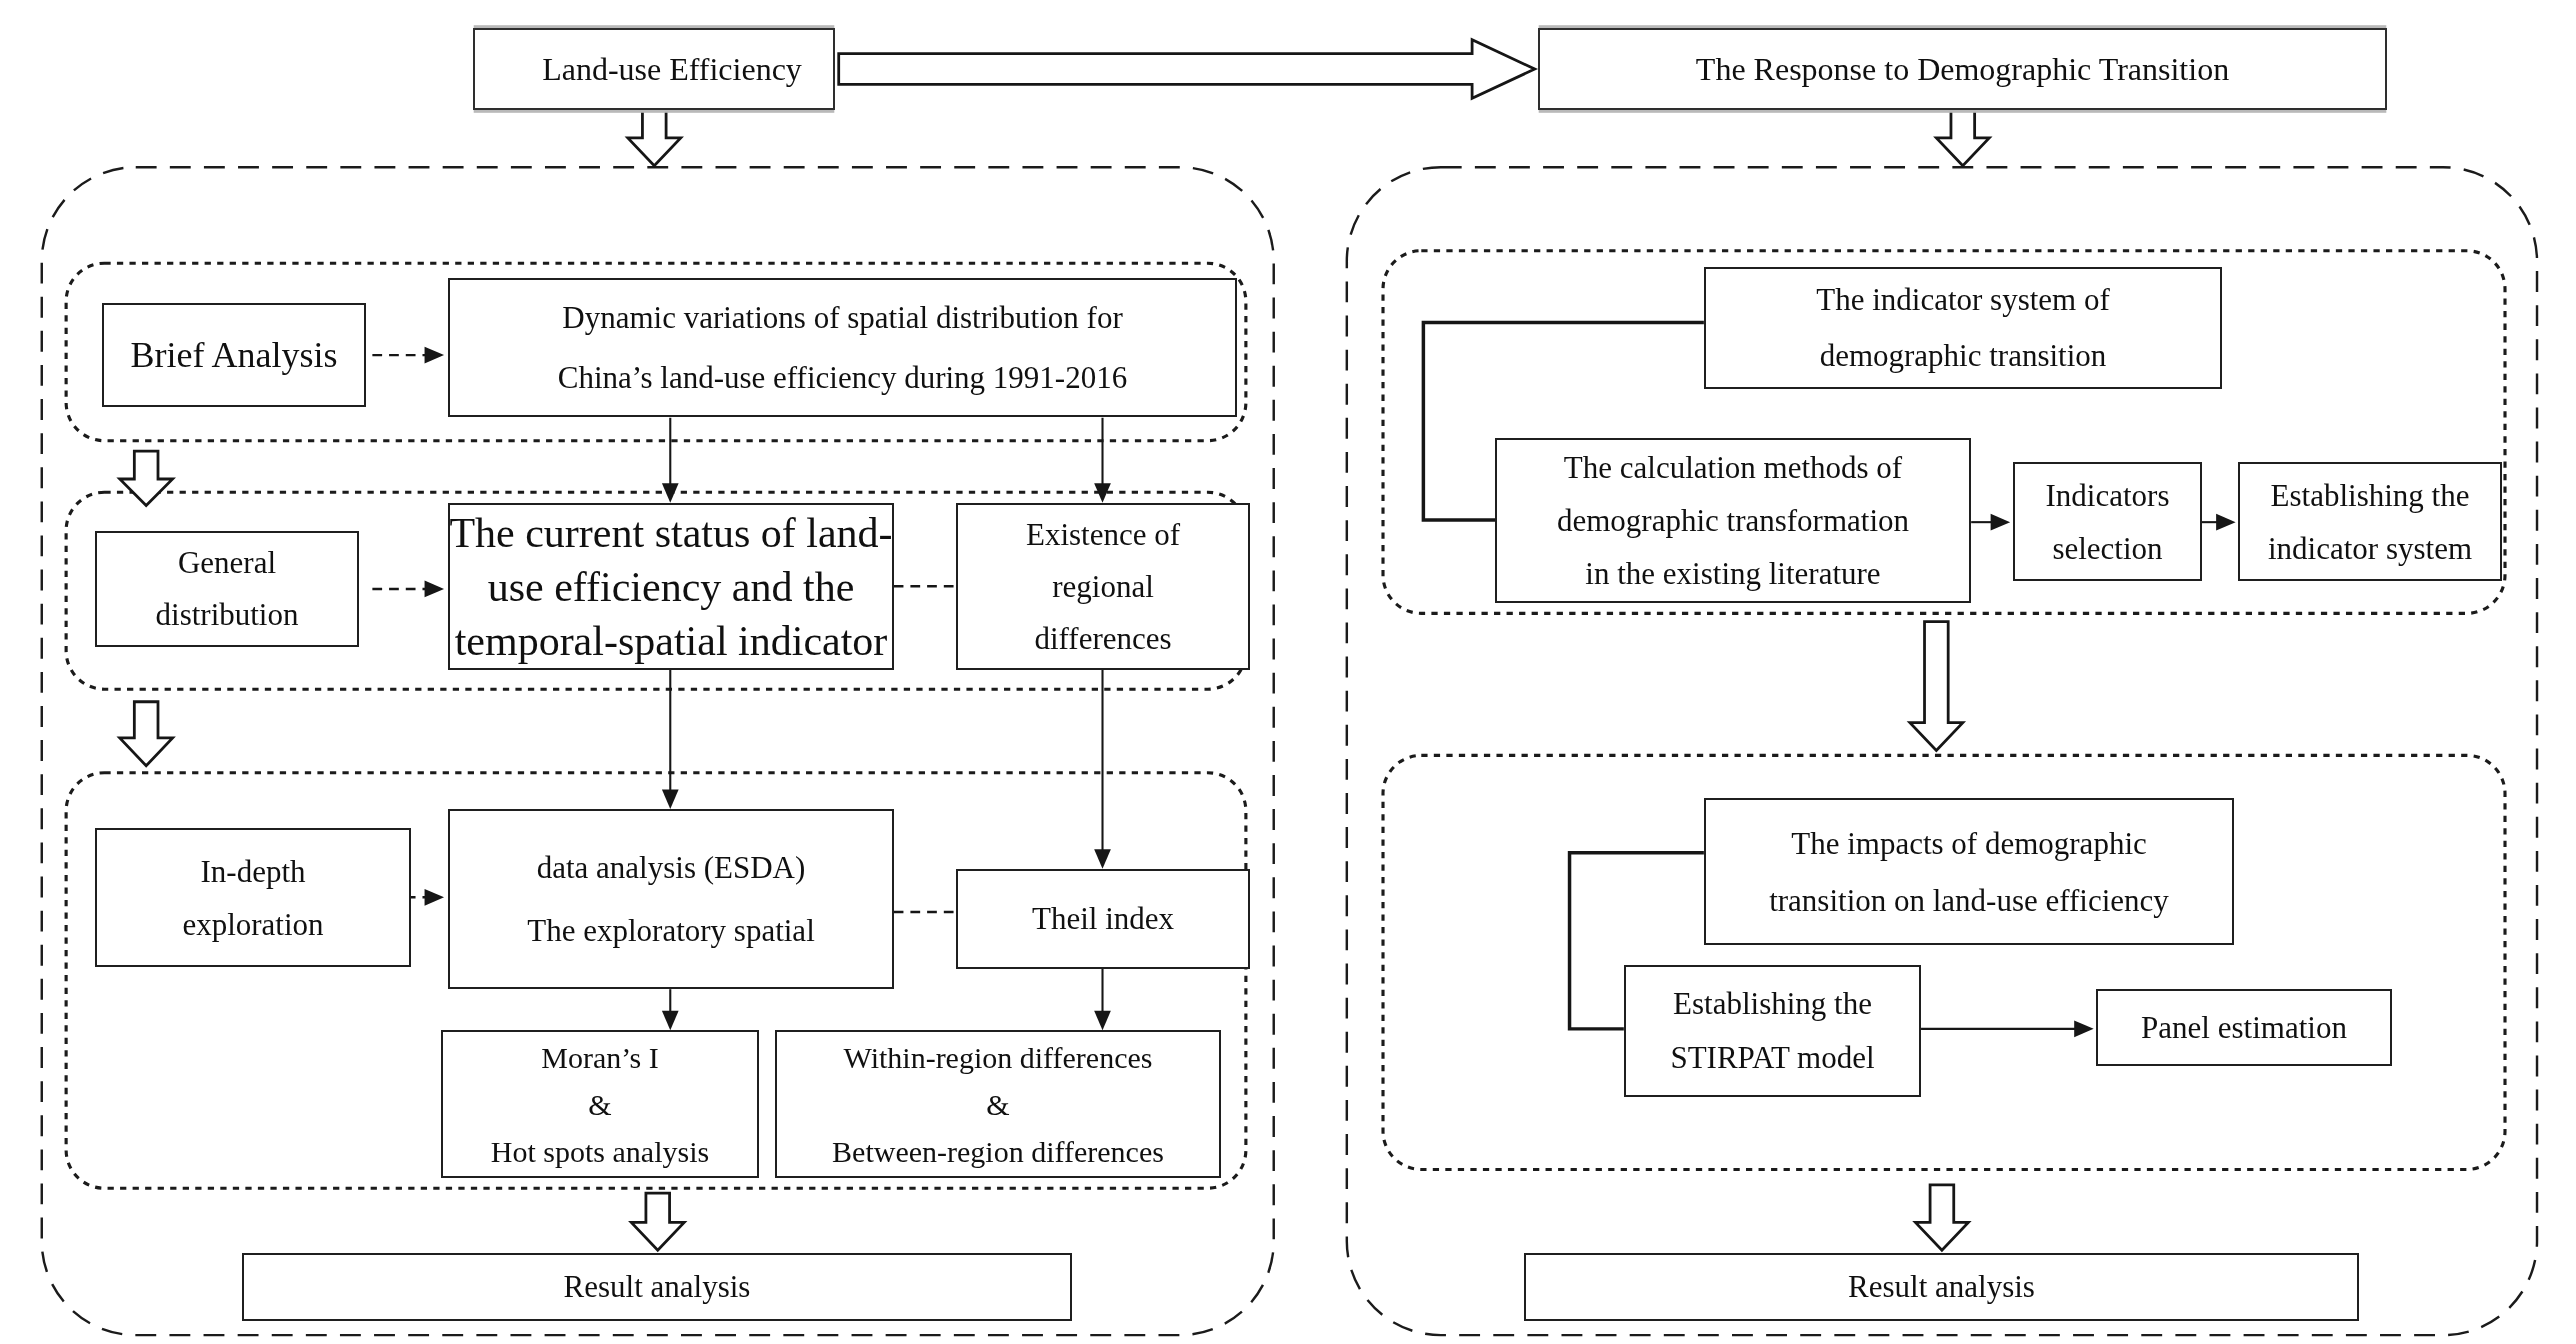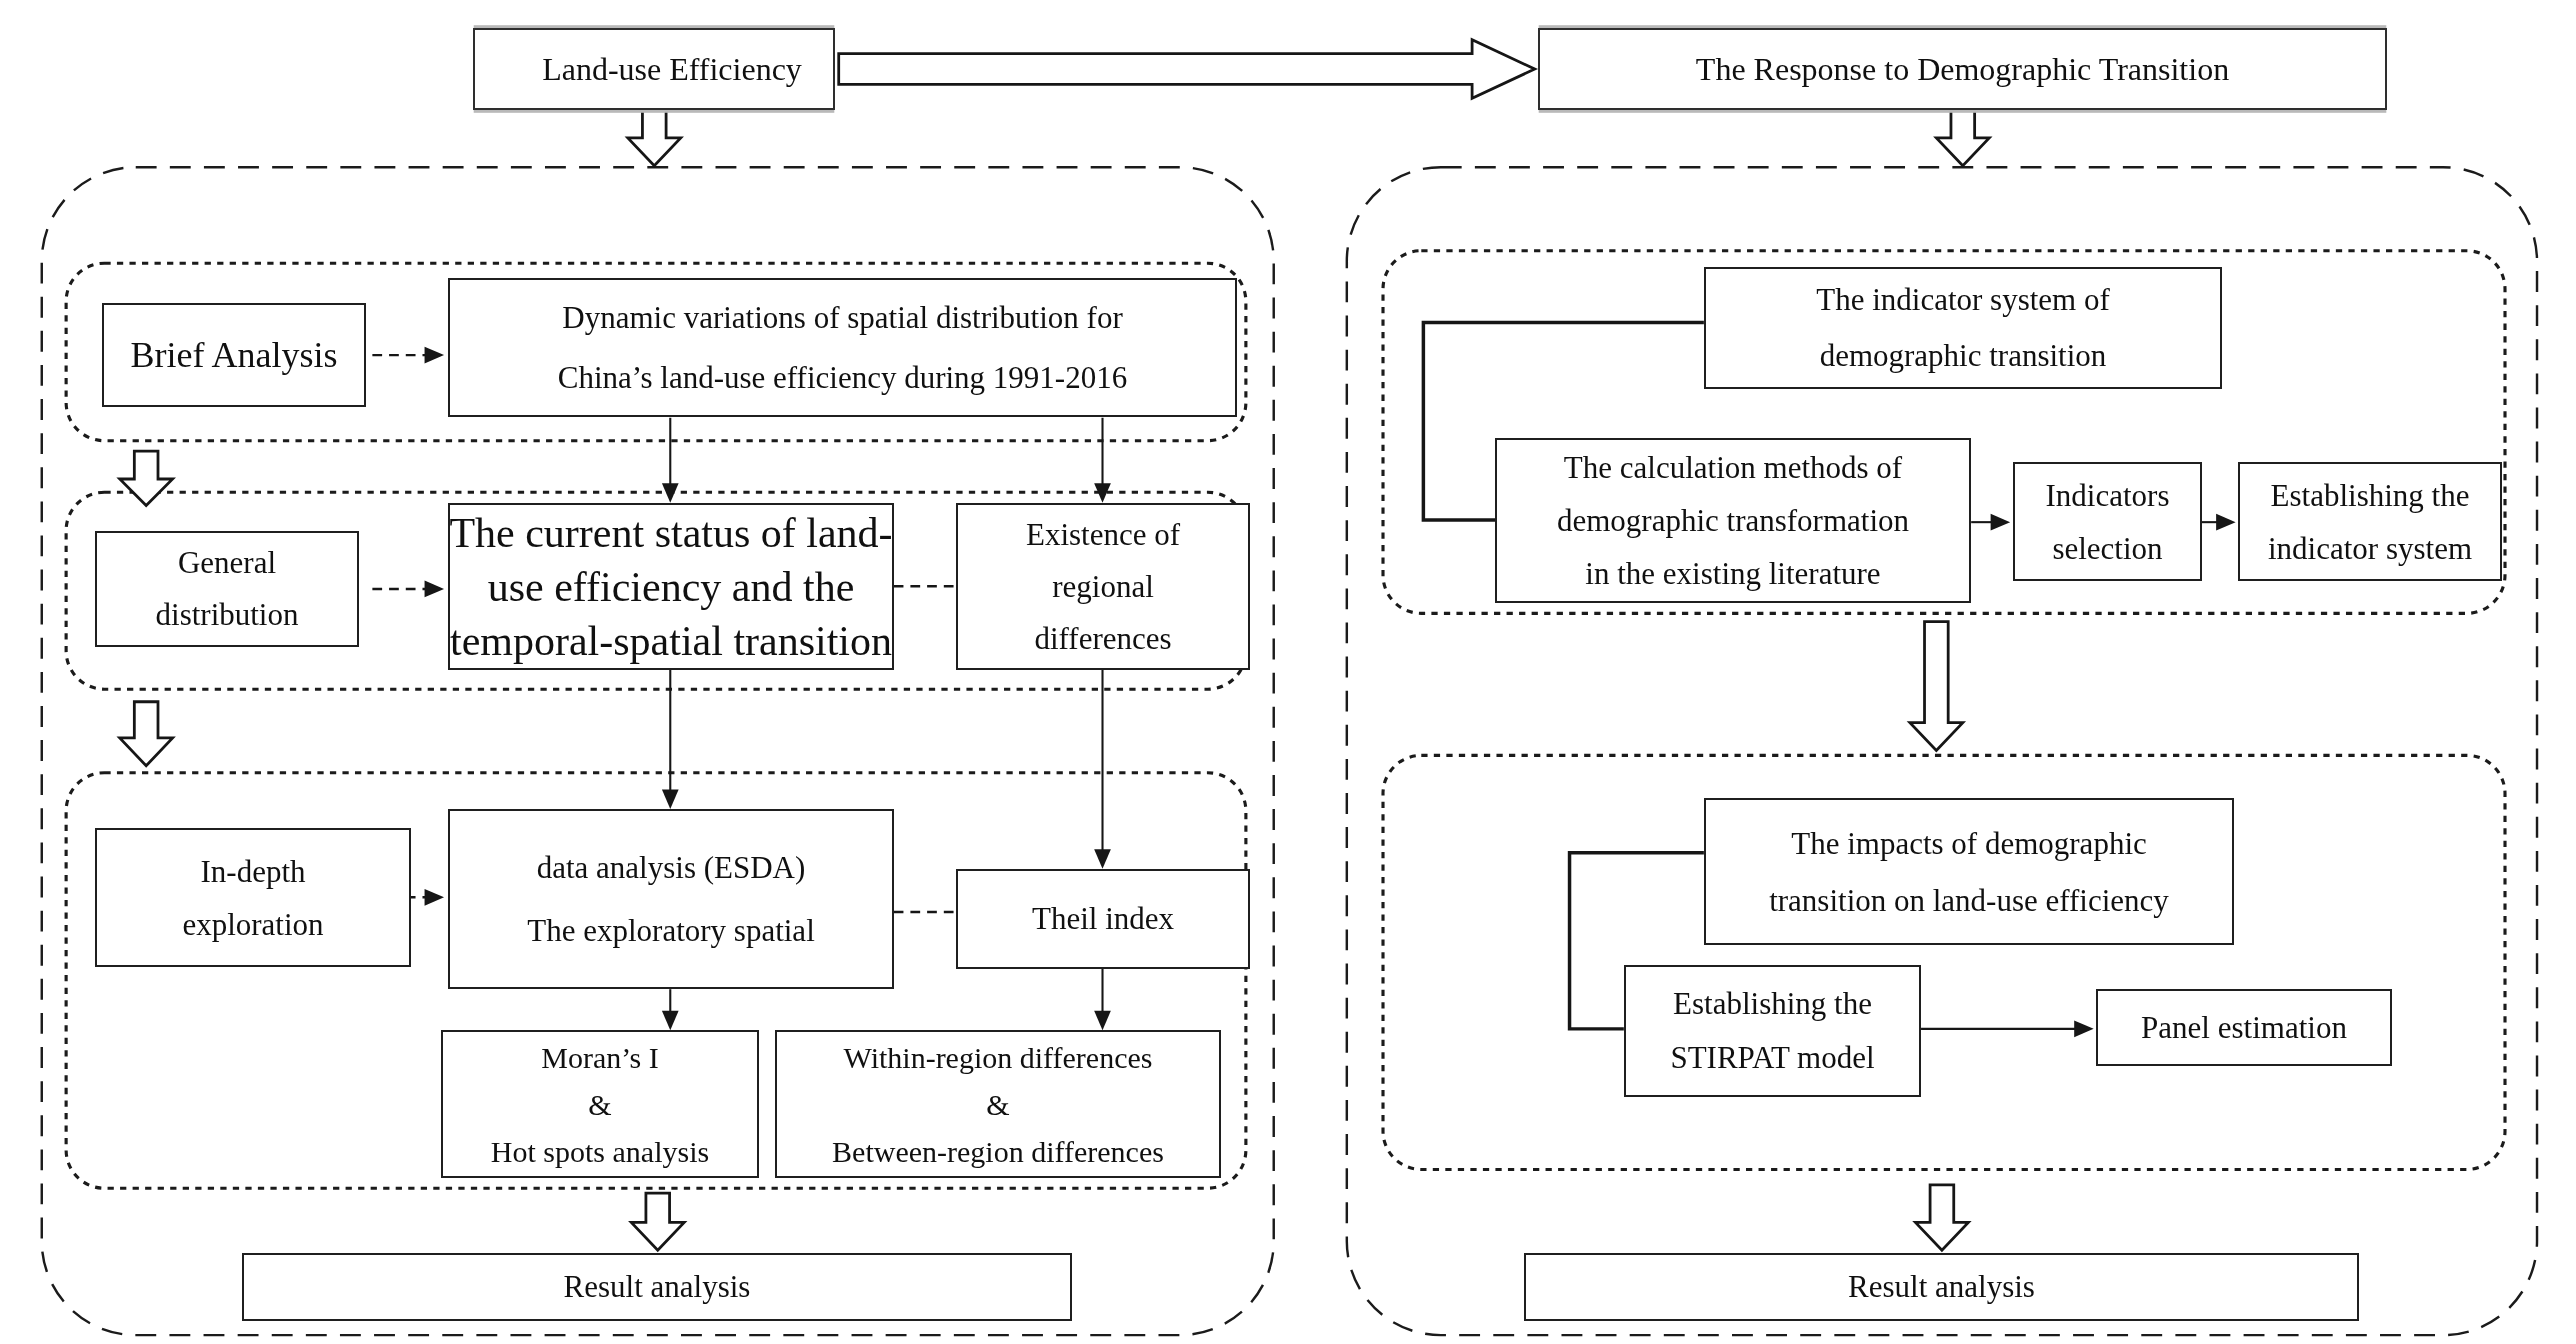--- a/index.html
+++ b/index.html
@@ -99,21 +99,21 @@
     <span class="ln">China’s land-use efficiency during 1991-2016</span>
   </div>
 
   <div class="node" style="left:95px;top:531px;width:264px;height:116px;font-size:31px;line-height:52px;">
     <span class="ln">General</span>
     <span class="ln">distribution</span>
   </div>
   <div class="node" style="left:448px;top:503px;width:446px;height:167px;font-size:42px;line-height:54px;">
     <span class="ln">The current status of land-</span>
     <span class="ln">use efficiency and the</span>
-    <span class="ln">temporal-spatial transition</span>
+    <span class="ln">temporal-spatial indicator</span>
   </div>
   <div class="node" style="left:956px;top:503px;width:294px;height:167px;font-size:31px;line-height:52px;">
     <span class="ln">Existence of</span>
     <span class="ln">regional</span>
     <span class="ln">differences</span>
   </div>
 
   <div class="node" style="left:95px;top:828px;width:316px;height:139px;font-size:31px;line-height:53px;">
     <span class="ln">In-depth</span>
     <span class="ln">exploration</span>

